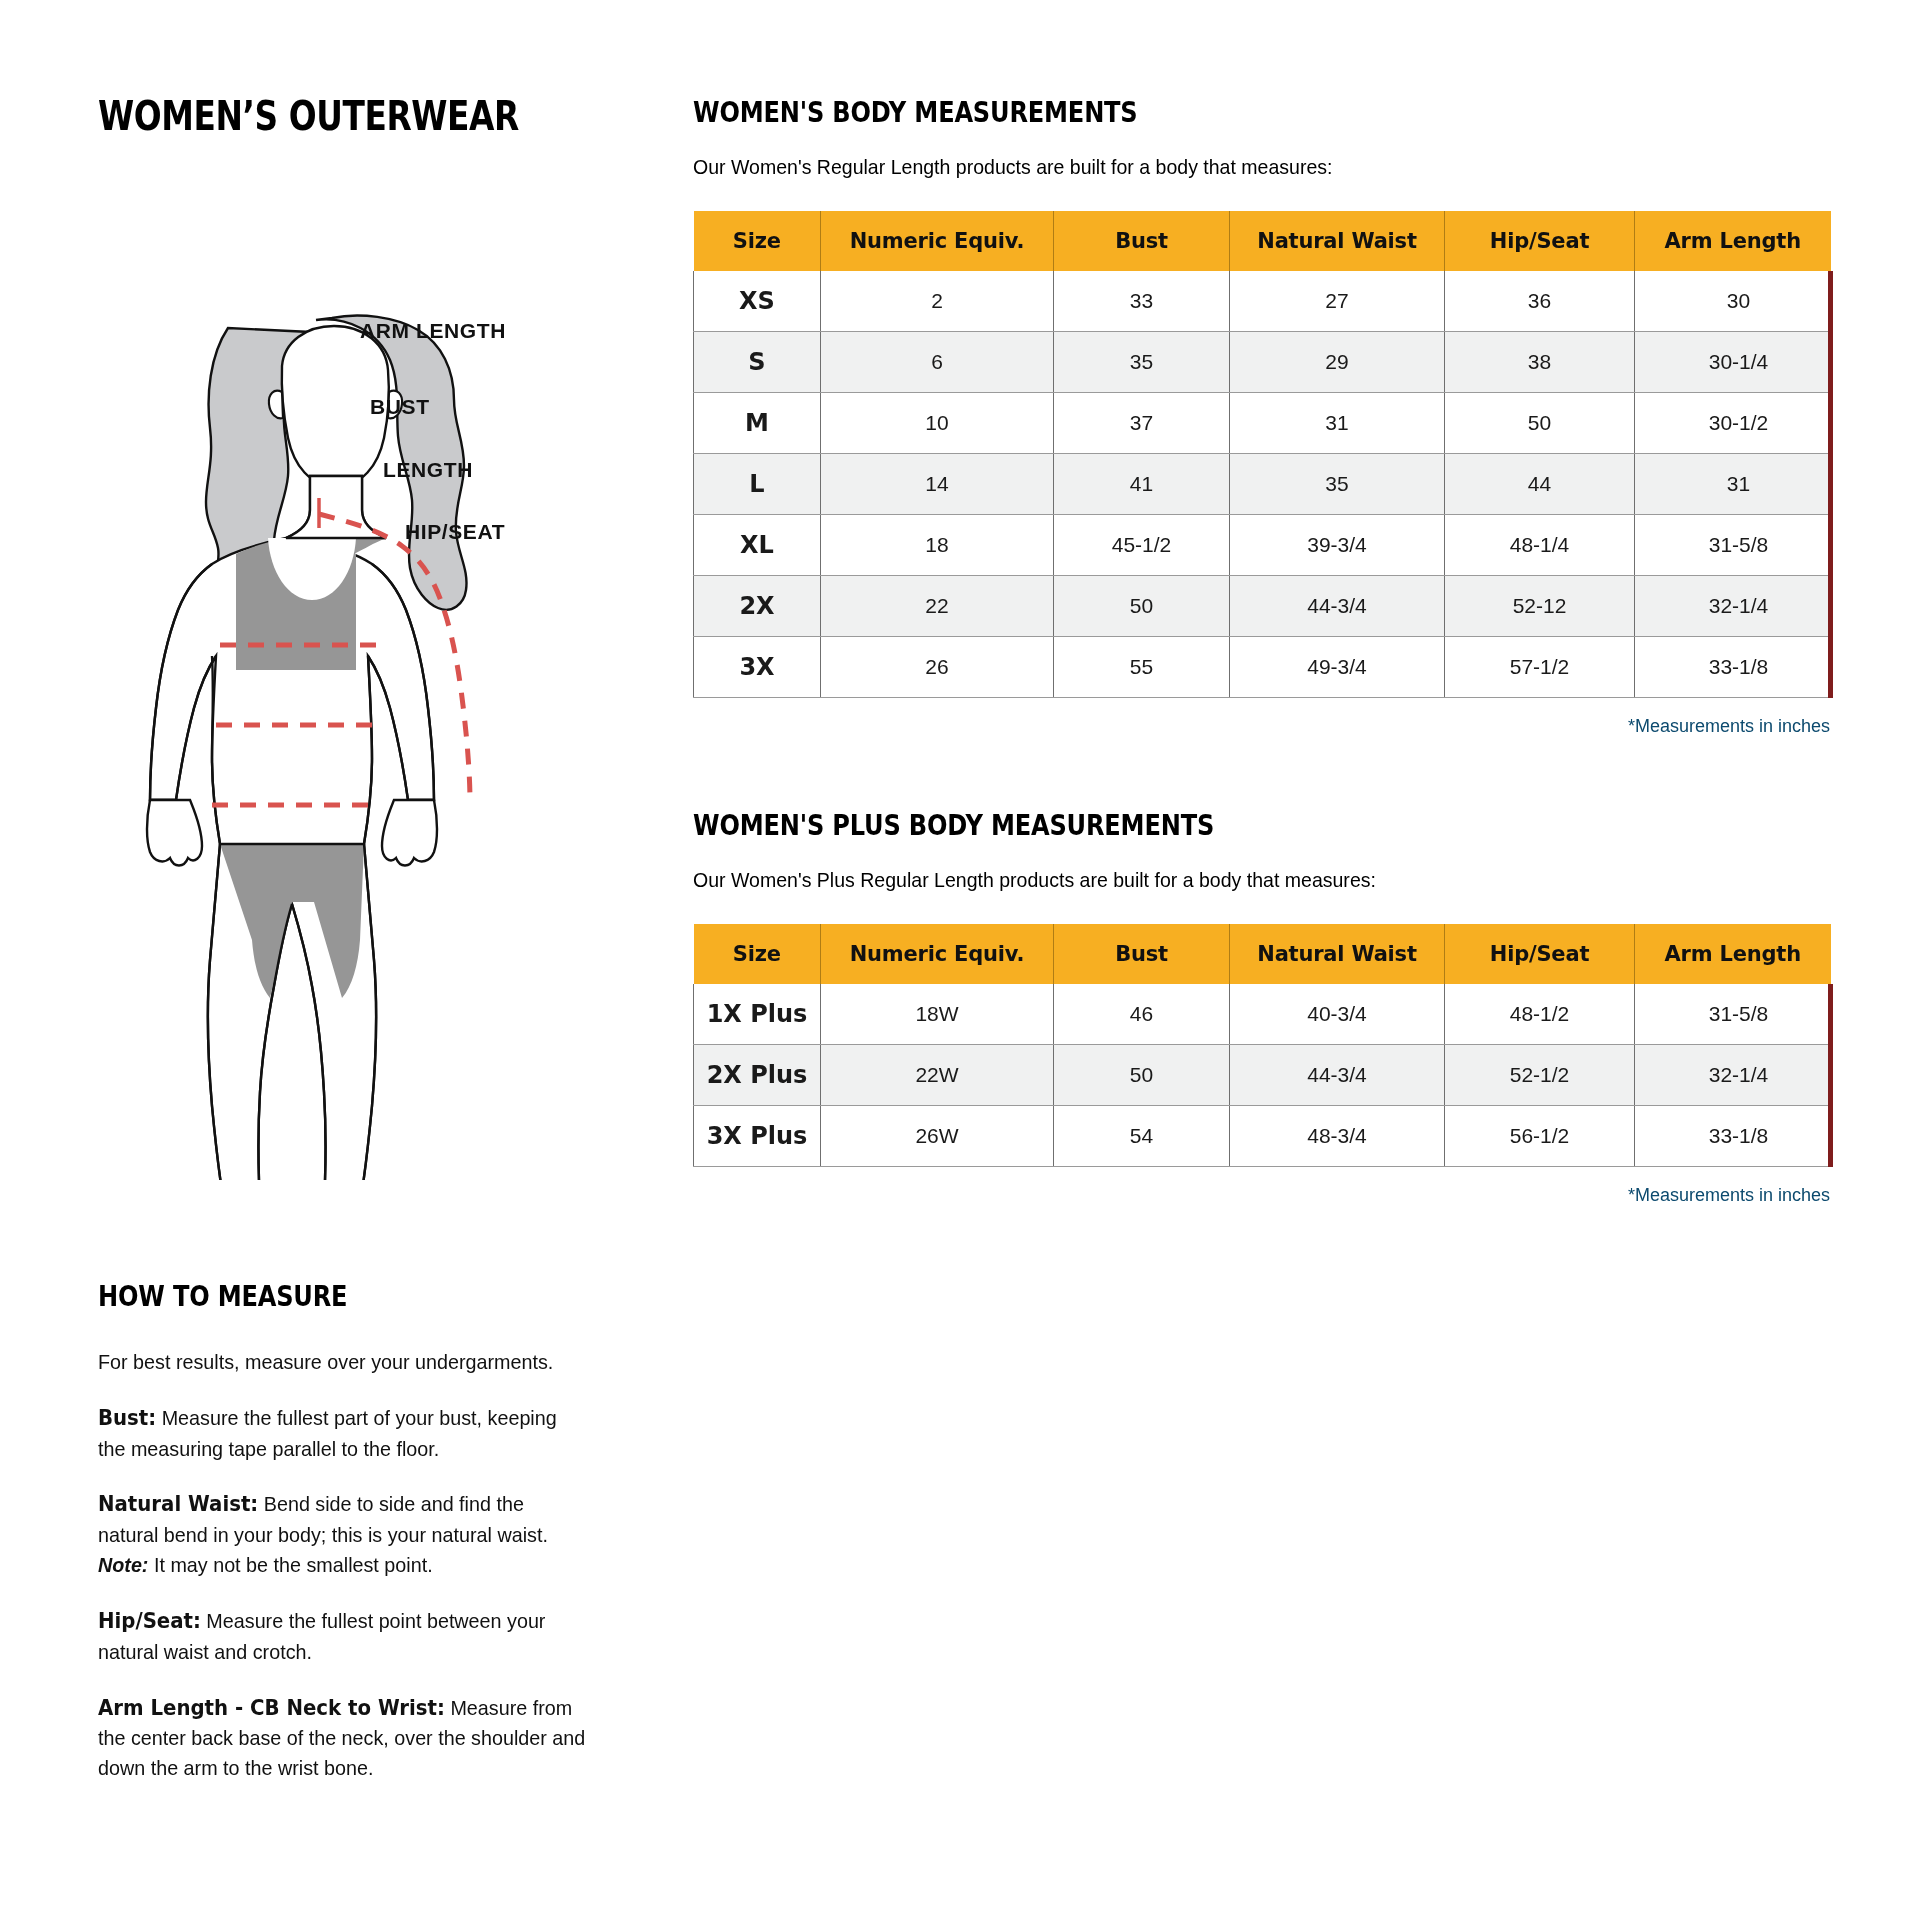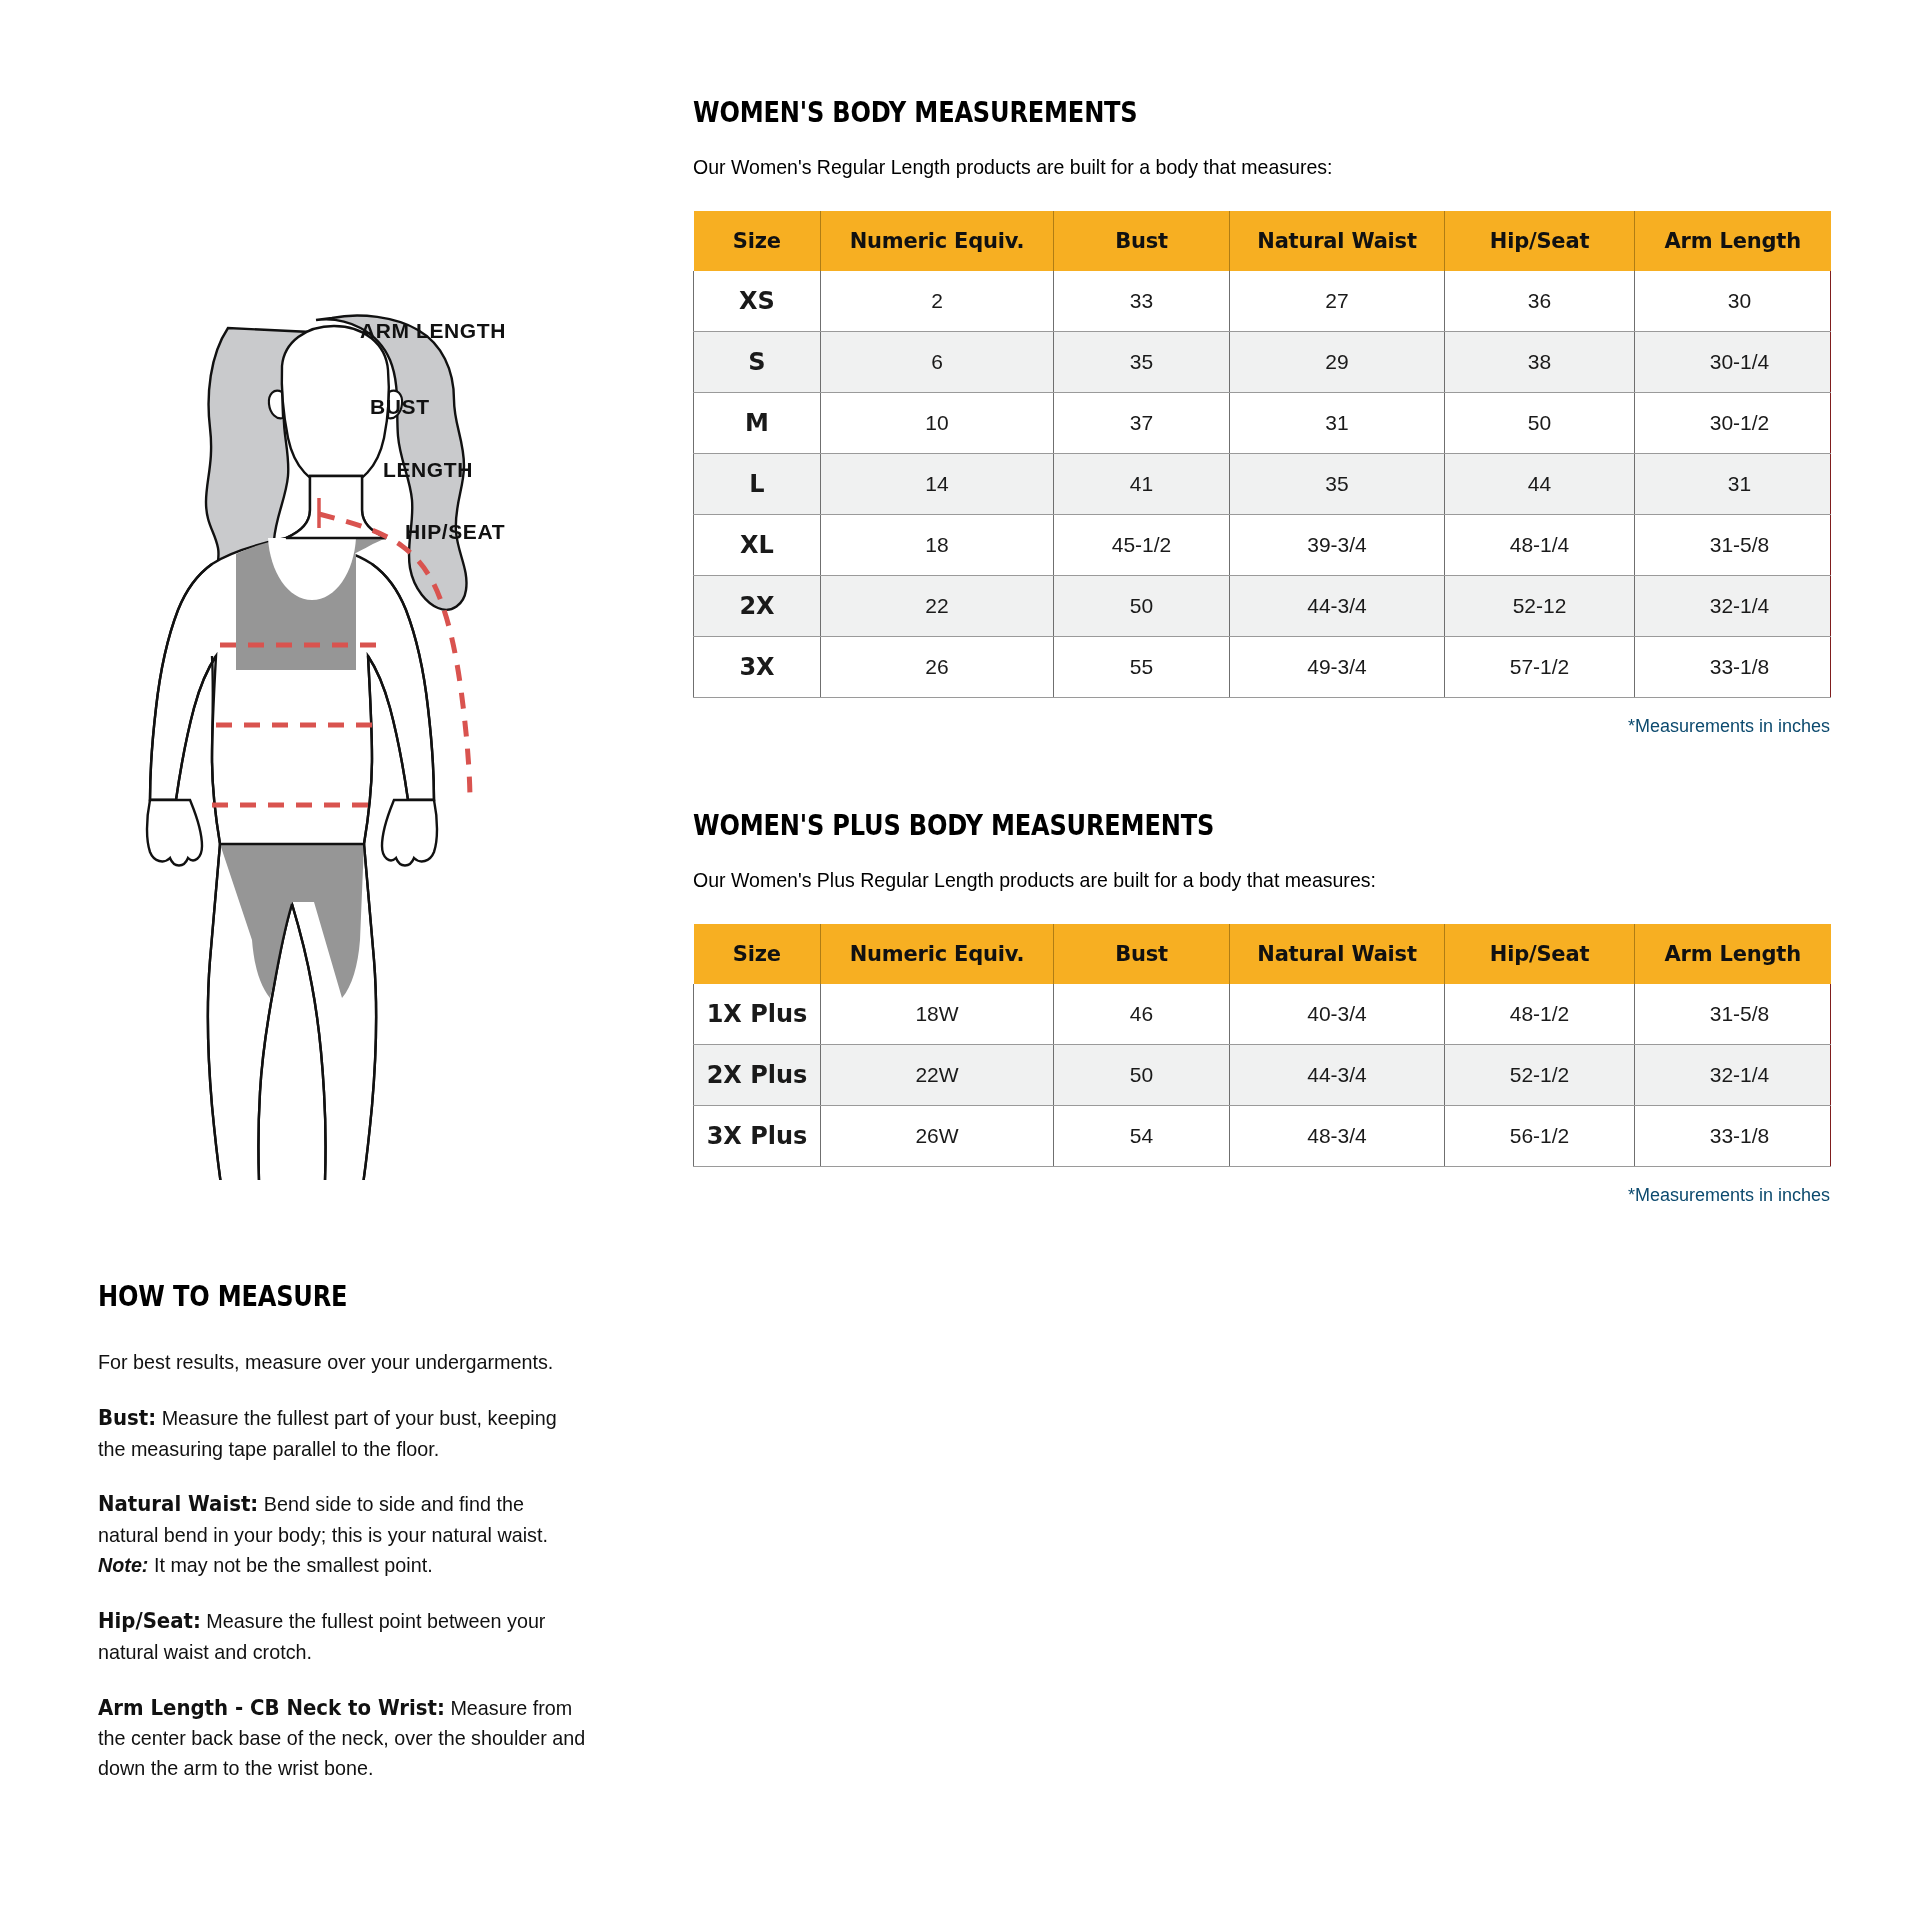--- a/index.html
+++ b/index.html
@@ -111,21 +111,21 @@
     border-right: 1px solid #6f6f6f;
     border-bottom: 1px solid #9a9a9a;
     white-space: nowrap;
   }
   table.size-table td:first-child {
     border-left: 1px solid #6f6f6f;
     font-family: "DejaVu Sans", sans-serif;
     font-weight: 700;
     font-size: 24px;
   }
-  table.size-table td:last-child { border-right: 1px solid #7f1d1d; padding-left: 15px; }
+  table.size-table td:last-child { border-right: 5px solid #7f1d1d; padding-left: 15px; }
 
   table.size-table tbody tr:nth-child(even) td { background: #F0F1F1; }
   table.size-table tbody tr:nth-child(odd)  td { background: #ffffff; }
 
   .footnote {
     font-family: "Liberation Sans", sans-serif;
     font-size: 18px;
     text-align: right;
     width: 1137px;
     margin-top: 18px;
@@ -183,20 +183,23 @@
   .lbl-arm   { left: 300px; top: 139px; }
   .lbl-bust  { left: 310px; top: 215px; }
   .lbl-waist { left: 323px; top: 278px; }
   .lbl-hip   { left: 345px; top: 340px; }
 </style>
 </head>
 <body>
 
 <div class="page">
 
+  <div class="left-col">
+    <h1 class="big-title">WOMEN’S OUTERWEAR</h1>
+  </div>
 
   <div class="figure-wrap">
     <svg width="560" height="1000" viewBox="0 0 560 1000">
 
       <path d="M168 148 C150 175 146 215 150 248 C154 282 146 300 146 322 C146 344 155 352 158 368
                C161 384 152 396 154 412 C157 432 172 440 182 444 C196 449 206 440 210 428
                C216 408 212 382 214 360 C216 336 226 318 228 296 C230 272 222 252 224 230
                C226 206 238 186 252 176 L250 152 Z" fill="#C9CACC" stroke="#111" stroke-width="2.4"></path>
       <path d="M256 140 C288 136 318 152 330 180 C340 204 336 232 338 256 C340 280 350 298 352 320
                C354 344 346 366 350 388 C354 410 368 424 378 428 C392 434 404 424 406 410

